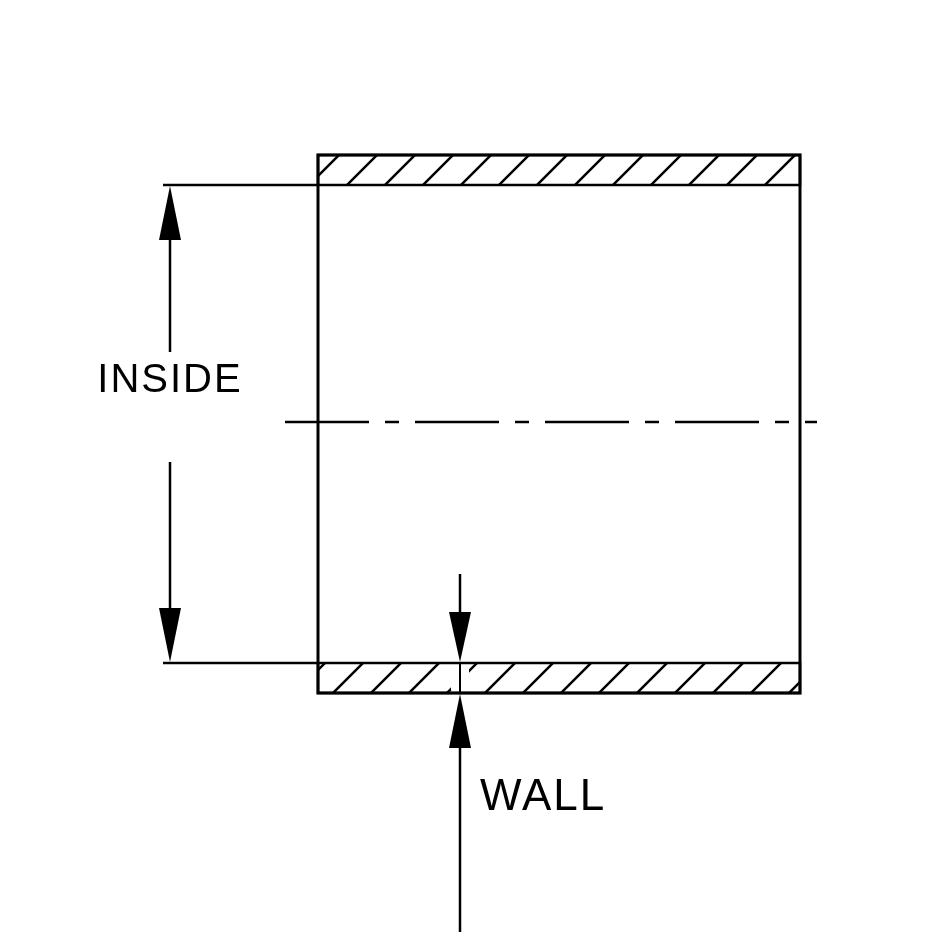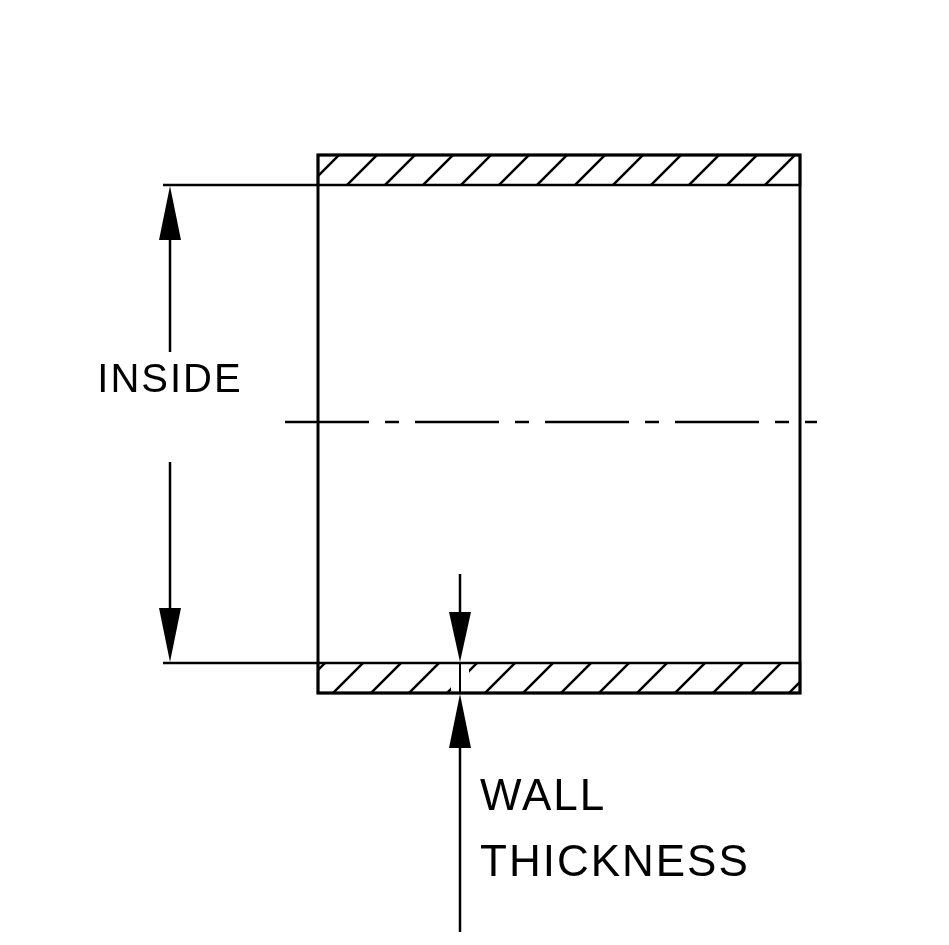--- a/index.html
+++ b/index.html
@@ -98,15 +98,14 @@
       <polygon points="460,694 449,748 471,748" fill="#000000"></polygon>
       <line x1="460" y1="746" x2="460" y2="932" stroke="#000000" stroke-width="2.5"></line>
     </g>
   </svg>
 
   <div id="inside-line1" class="dim-label id-label">INSIDE</div>
 
 
   <div id="wall-line1" class="dim-label wt-label">WALL</div>
 
-  <div id="wall-line2" class="dim-label wt-label">THICKNESS</div>
 
 </div>
 
 </body></html>

